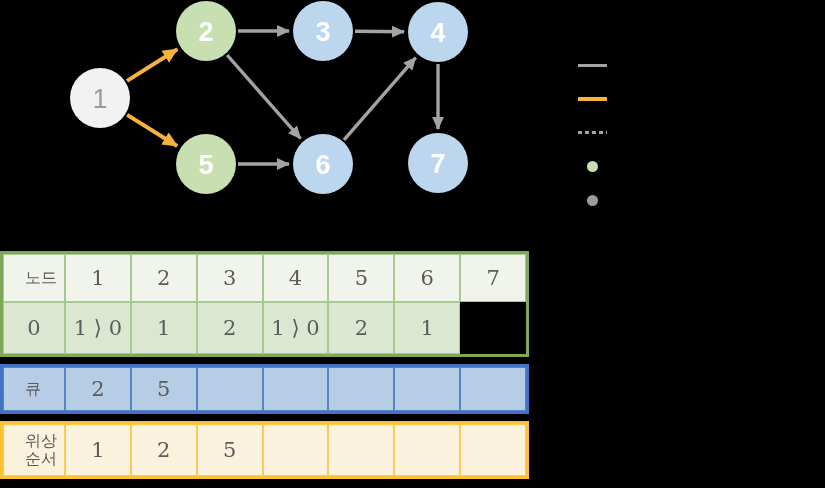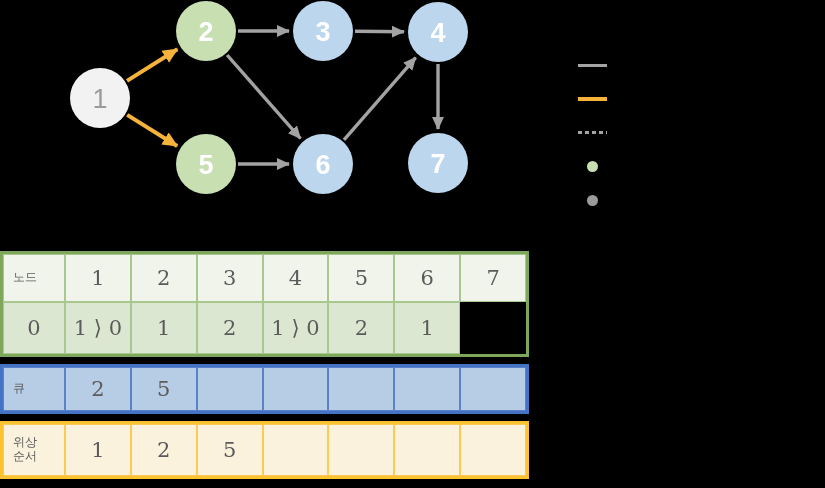--- a/index.html
+++ b/index.html
@@ -32,23 +32,23 @@
   #t-topo{top:421px;height:58px;--outer:#FDC231;--inner:#FBCB55;}
   .cell{
     border:1px solid var(--inner);
     display:flex;align-items:center;justify-content:center;
     font-family:"DejaVu Serif",serif;
     font-size:21px;color:#5B5B5B;
     overflow:hidden;
   }
   .cell.label{
     justify-content:flex-start;
-    padding-left:9px;
+    padding-left:21px;
     font-family:"Liberation Sans",sans-serif;
-    font-size:12px;line-height:1.15;
+    font-size:16px;line-height:1.15;
     white-space:pre-line;
   }
 </style>
 </head>
 <body style="background: rgb(0, 0, 0);">
 
 <svg id="graph-svg" width="520" height="215" viewBox="0 0 520 215">
     <defs>
       <marker id="arrow-gray" viewBox="0 0 10 10" refX="8.5" refY="5" markerWidth="4.2" markerHeight="4.2" orient="auto-start-reverse">
         <path d="M0,0.8 L9.2,5 L0,9.2 Z" fill="#A3A3A3"></path>

